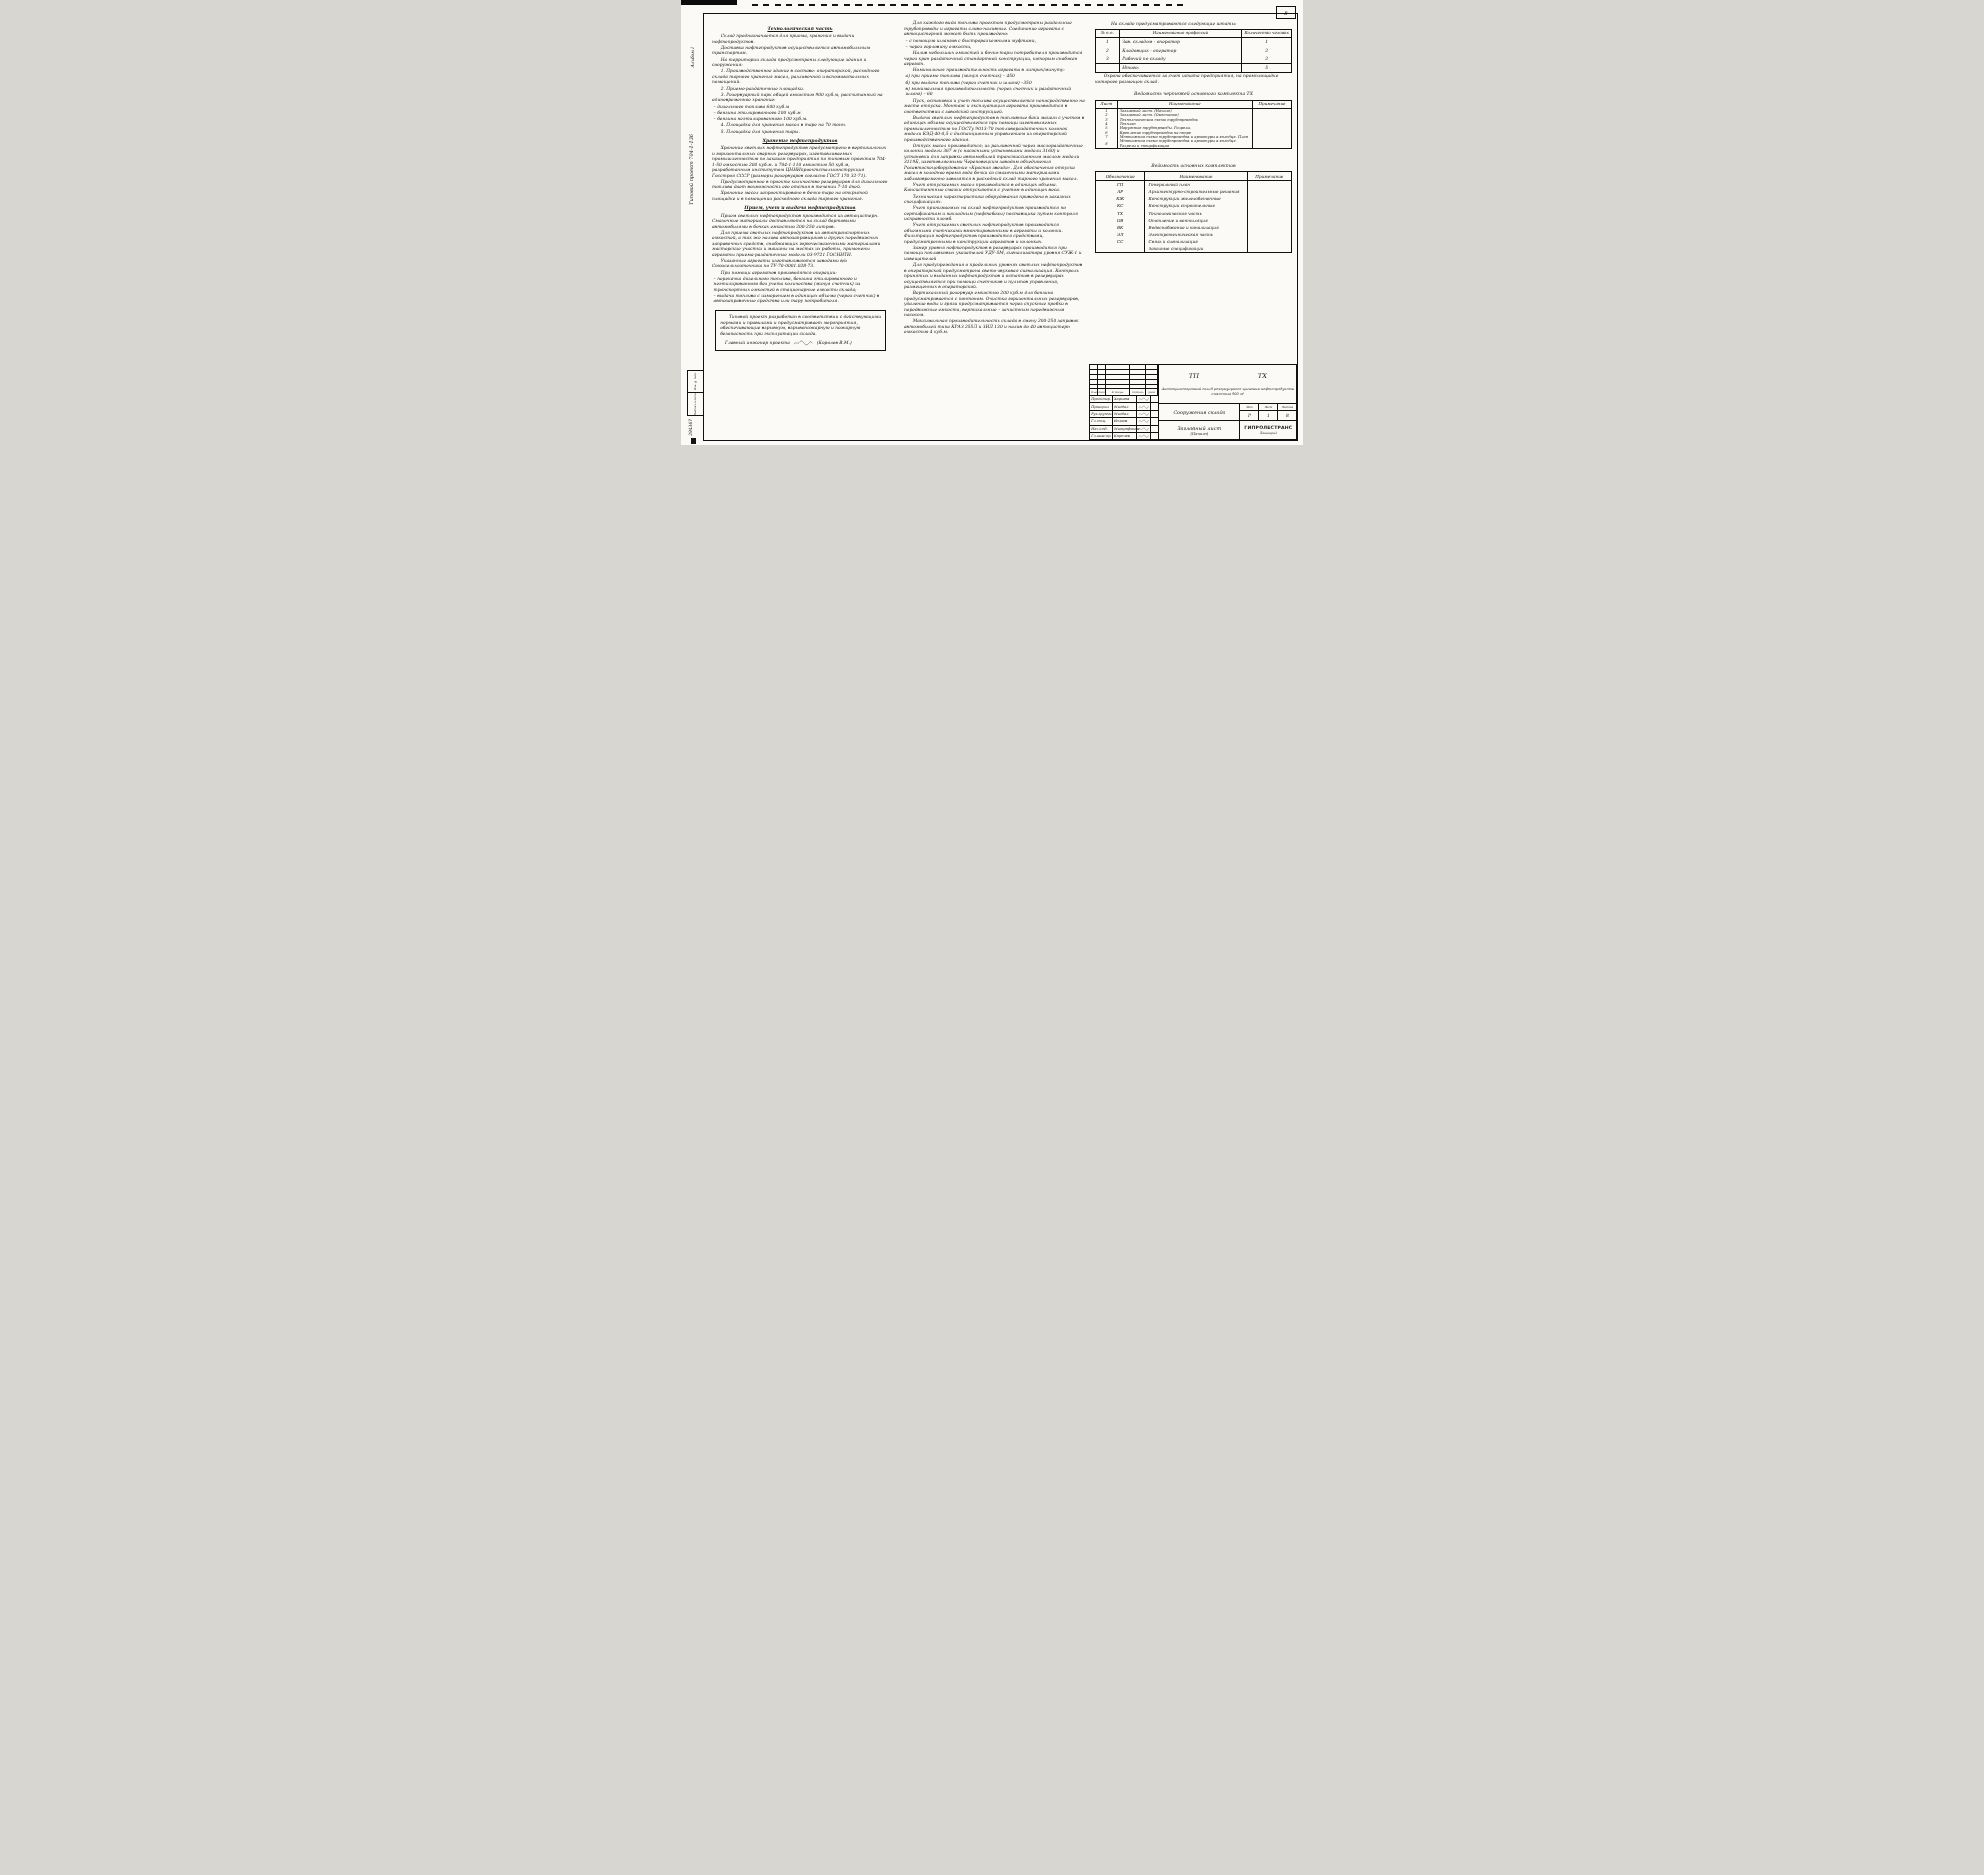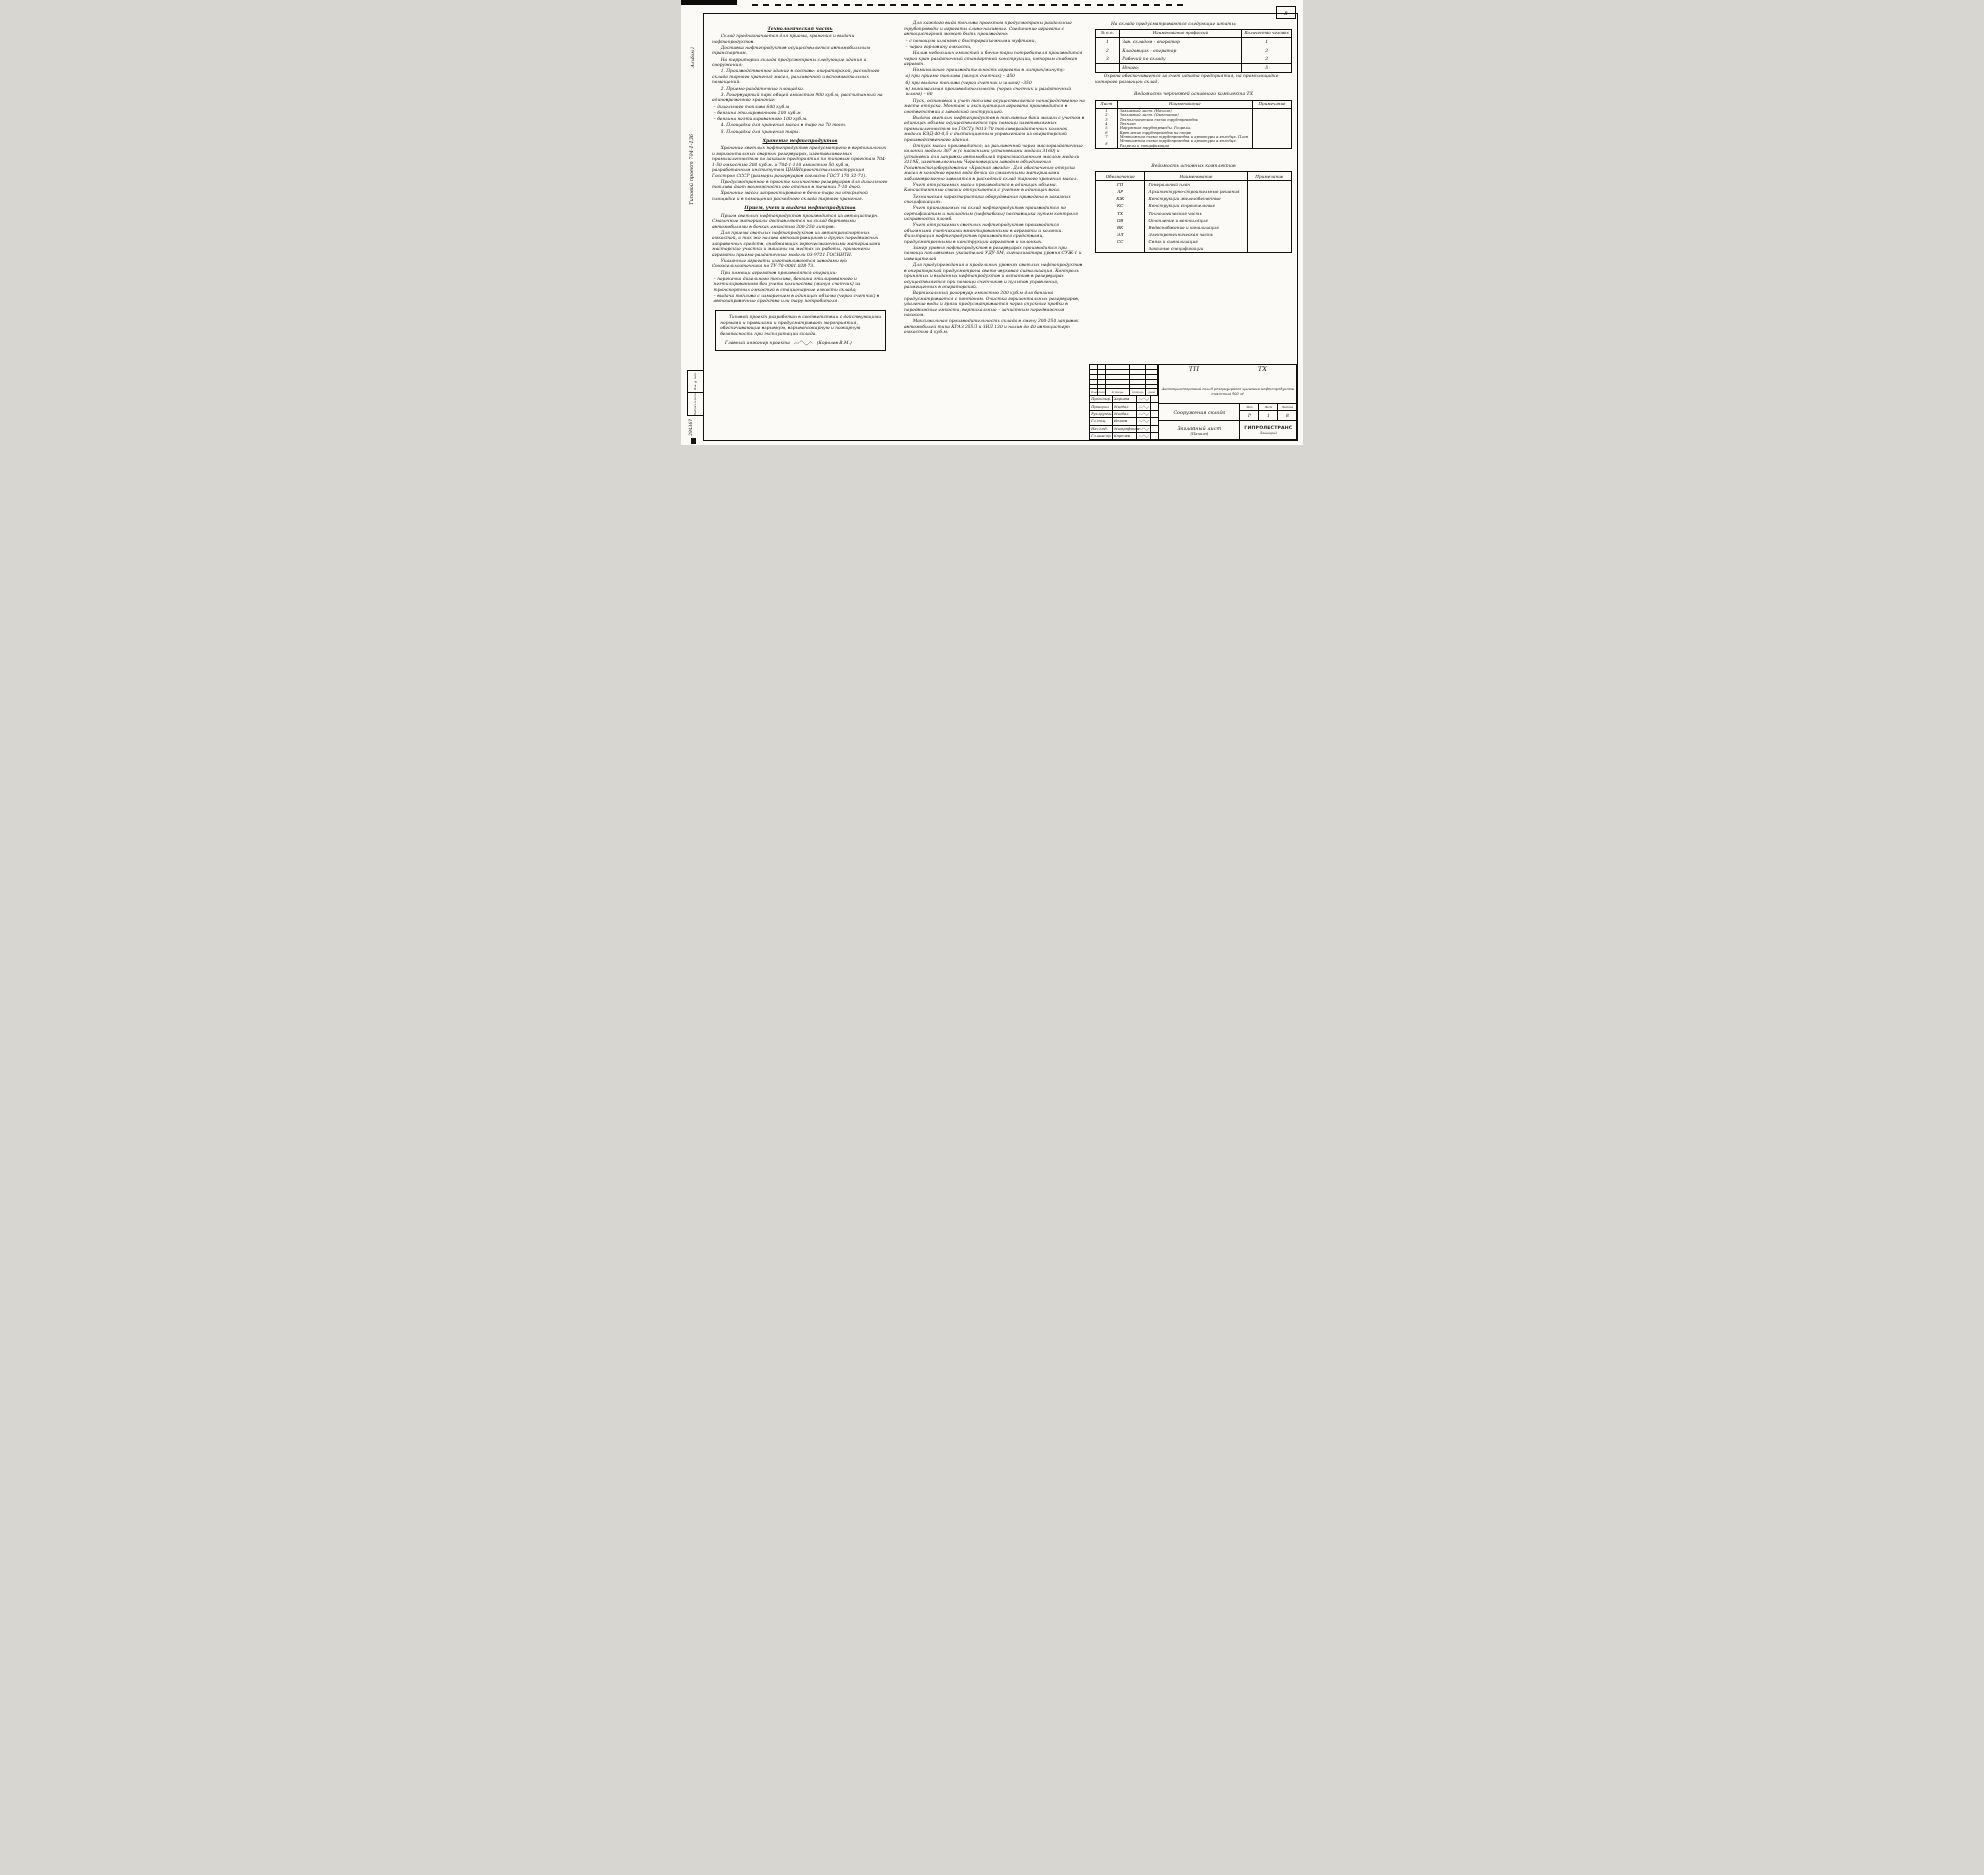--- a/index.html
+++ b/index.html
@@ -73,21 +73,21 @@
   .tb-headrow span{border-right:0.4px solid #111;display:flex;align-items:center;justify-content:center;}
   .tb-roles{flex:1;display:flex;flex-direction:column;}
   .trow{flex:1;display:flex;border-bottom:0.4px solid #111;font-size:3.4px;align-items:stretch;}
   .trow:last-child{border-bottom:none;}
   .trole{width:20.6px;border-right:0.4px solid #111;display:flex;align-items:center;padding-left:0.8px;}
   .tname{width:22px;border-right:0.4px solid #111;display:flex;align-items:center;padding-left:1.2px;font-size:3.6px;}
   .tsig{width:13px;border-right:0.4px solid #111;display:flex;align-items:center;justify-content:center;}
   .tdate{flex:1;display:flex;align-items:center;justify-content:center;}
   .tb-right{flex:1;display:flex;flex-direction:column;}
   .tb-top{height:38px;border-bottom:0.8px solid #111;display:flex;flex-direction:column;}
-  .tptx{display:flex;justify-content:space-around;align-items:flex-start;height:22px;font-size:6.7px;}
+  .tptx{display:flex;justify-content:space-around;align-items:center;height:22px;font-size:6.7px;}
   .tb-title{text-align:center;font-size:3.5px;line-height:1.25;padding:0 2.4px;}
   .tb-mid{height:16px;border-bottom:0.8px solid #111;display:flex;}
   .tb-mid-left{flex:1;border-right:0.8px solid #111;display:flex;align-items:center;justify-content:center;font-size:4.8px;}
   .litgrid{width:56px;display:flex;flex-direction:column;}
   .lit-head{display:flex;height:5.6px;font-size:2.7px;border-bottom:0.4px solid #111;}
   .lit-head span{flex:1;display:flex;align-items:center;justify-content:center;border-right:0.4px solid #111;}
   .lit-head span:last-child{border-right:none;}
   .lit-vals{flex:1;display:flex;font-size:4.4px;}
   .lit-vals span{flex:1;display:flex;align-items:center;justify-content:center;border-right:0.4px solid #111;}
   .lit-vals span:last-child{border-right:none;}

